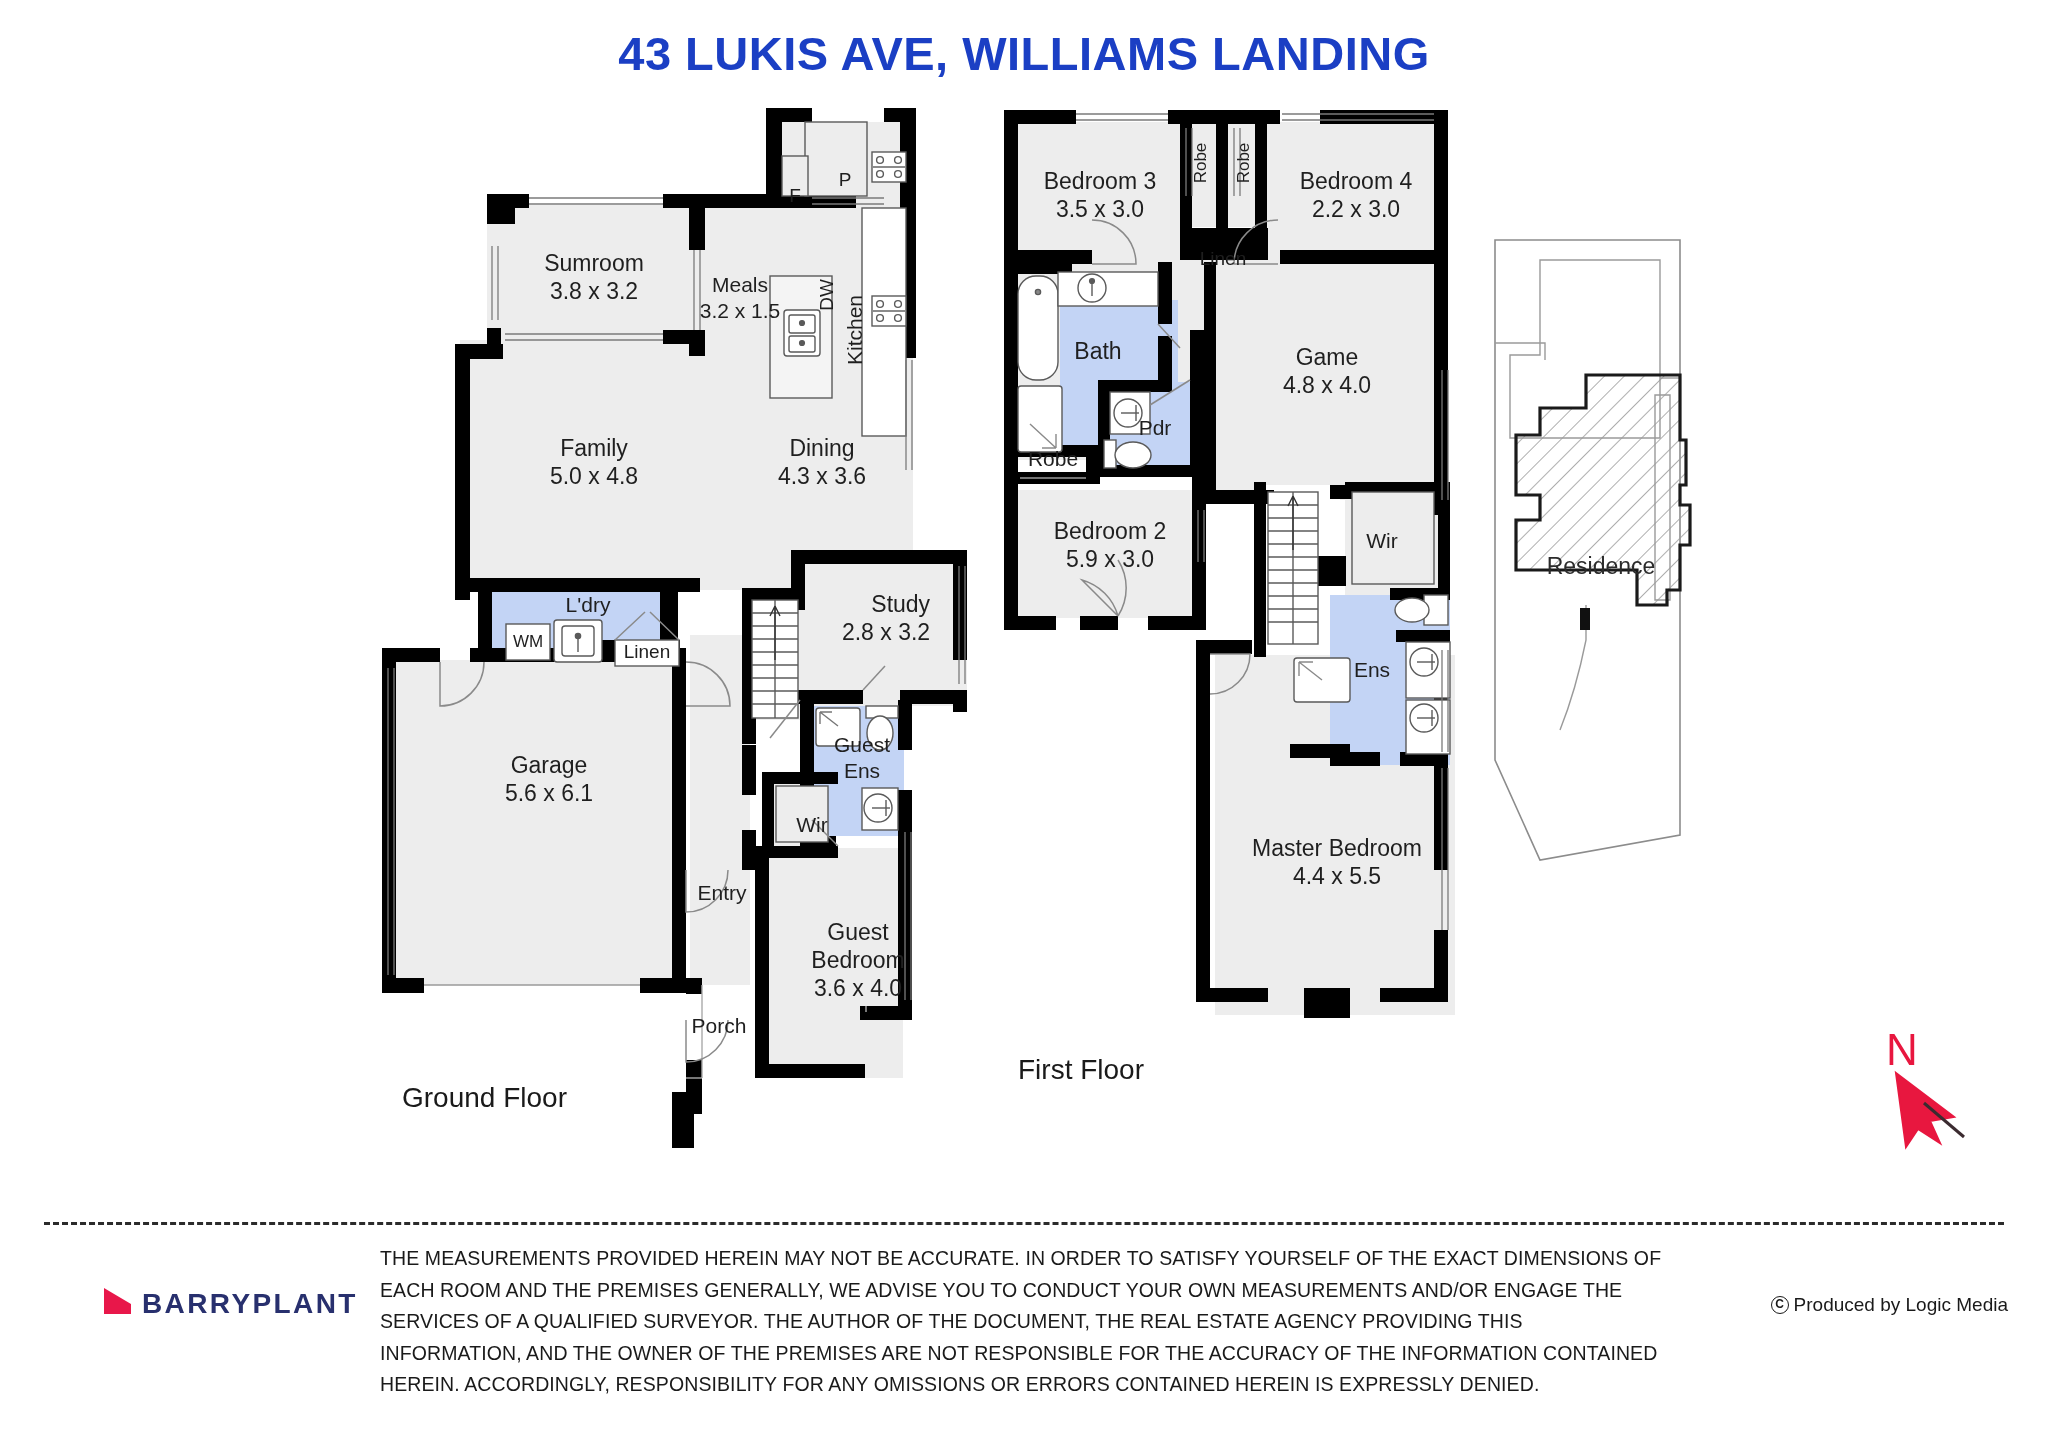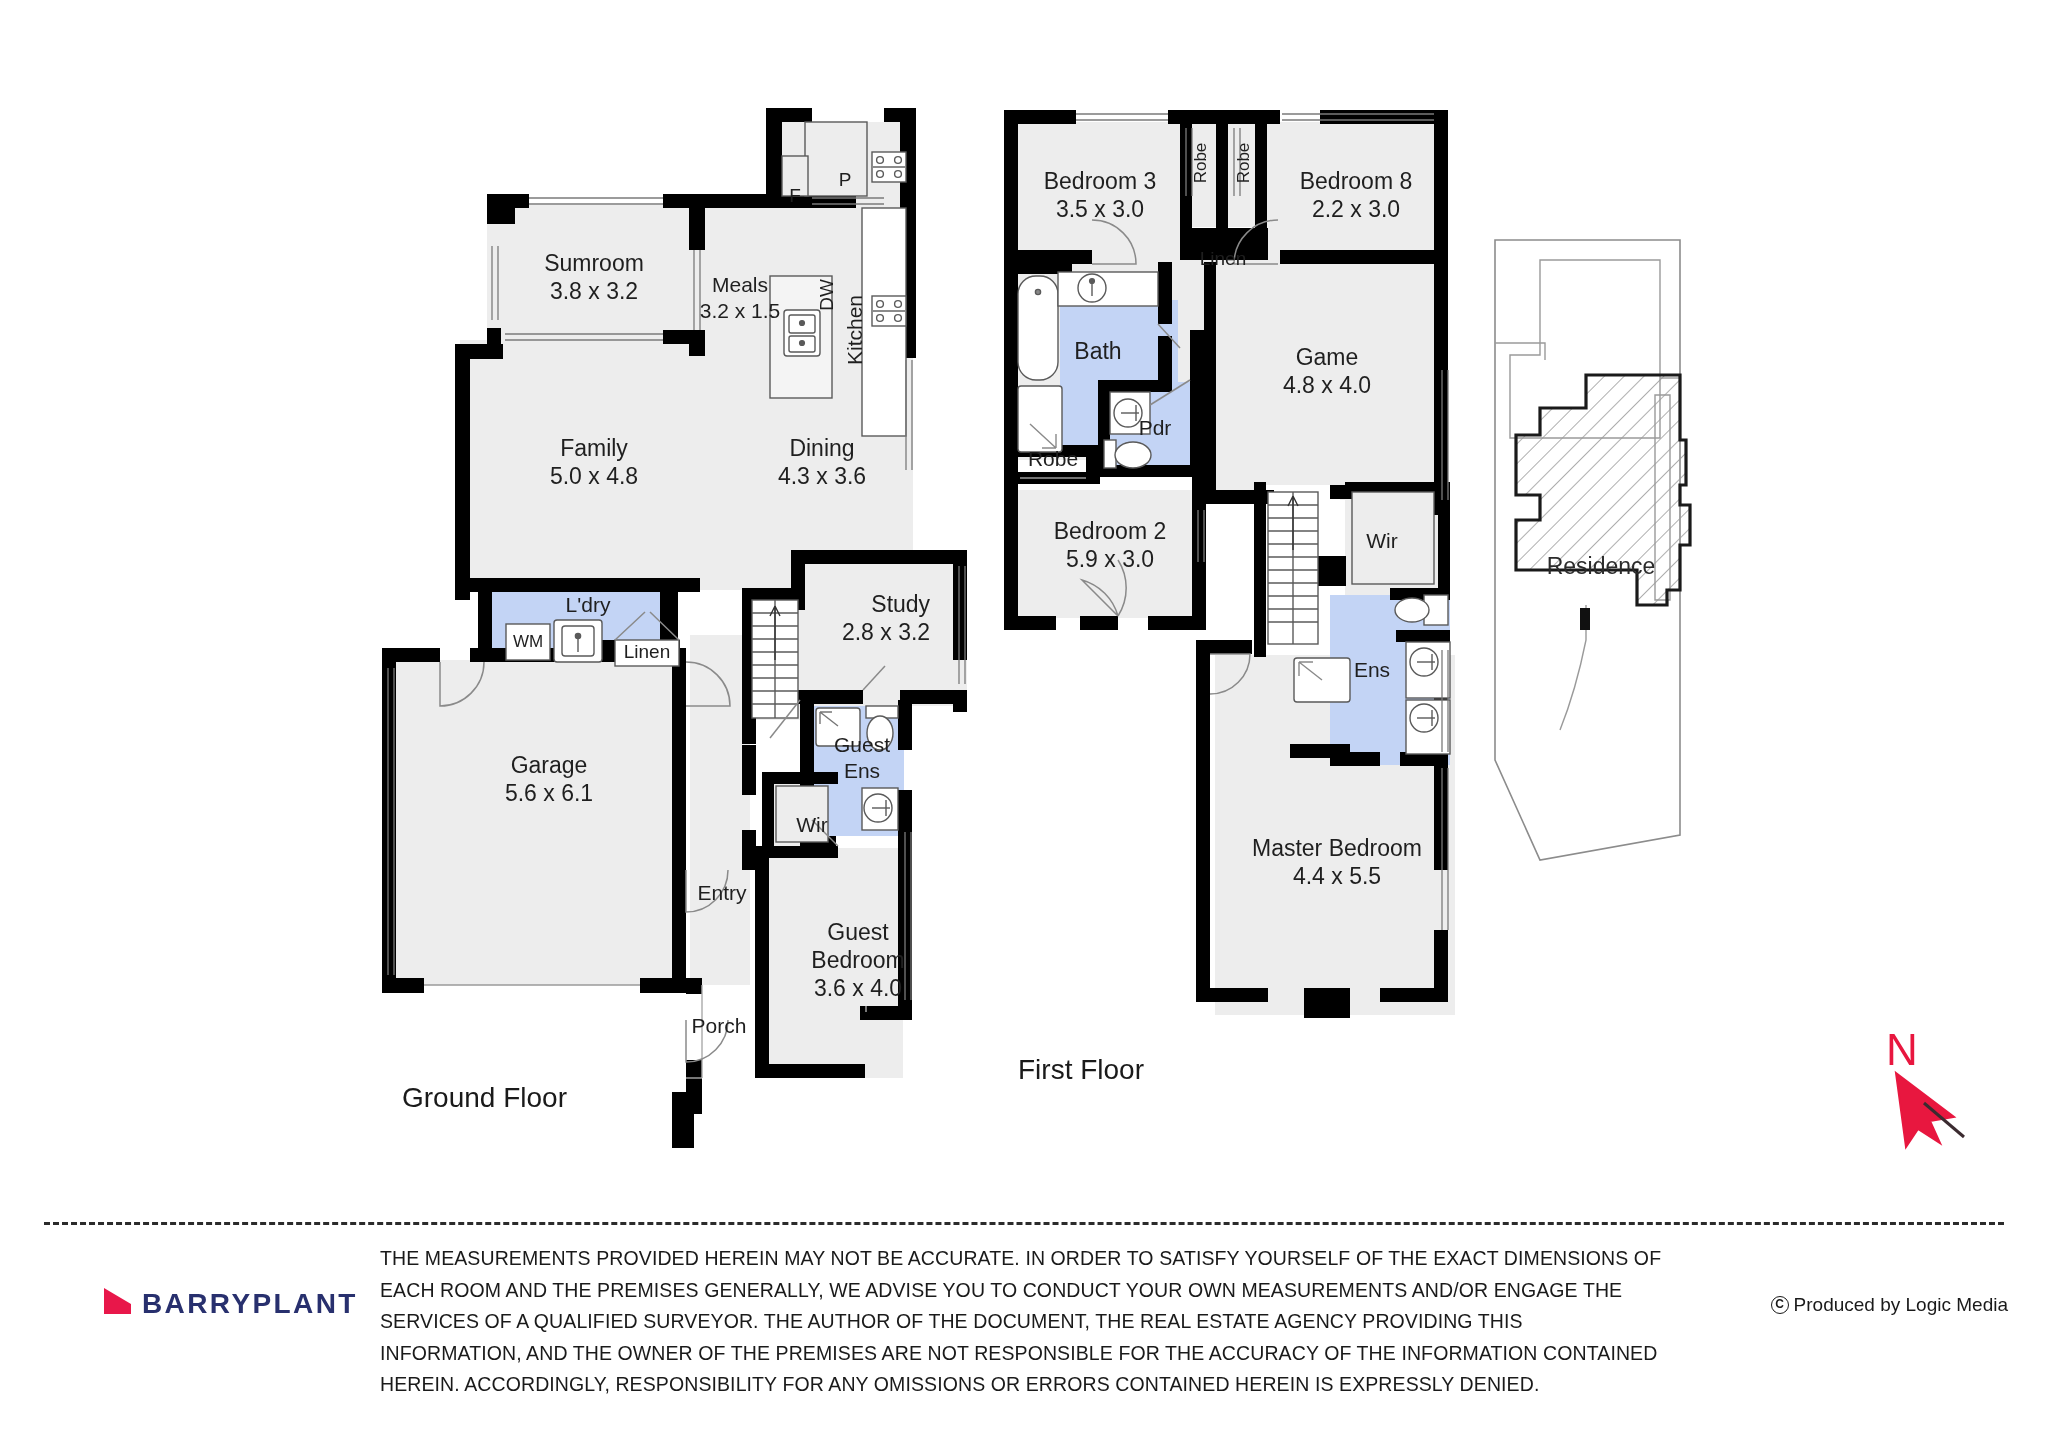--- a/index.html
+++ b/index.html
@@ -108,20 +108,21 @@
     font-size: 44px; color: #e8173f; font-weight: normal;
   }
   
   svg { display: block; }
 </style>
 </head>
 <body>
 
 <div id="page">
 
+  <div id="title">43 LUKIS AVE, WILLIAMS LANDING</div>
 
   <svg id="plan" viewBox="0 0 2048 1210" width="2048" height="1210">
 
     <defs>
       <pattern id="hatch" patternUnits="userSpaceOnUse" width="14" height="14" patternTransform="rotate(45)">
         <line x1="0" y1="0" x2="0" y2="14" stroke="#9a9a9a" stroke-width="1.6"></line>
       </pattern>
     </defs>
 
     <g>
@@ -640,21 +641,21 @@
 
   <div class="rlabel s-xs rot90" style="left:1201px; top:163px;">
     <span class="nm">Robe</span>
   </div>
 
   <div class="rlabel s-xs rot90" style="left:1244px; top:163px;">
     <span class="nm">Robe</span>
   </div>
 
   <div class="rlabel s-lg" style="left:1356px; top:195px;">
-    <span class="nm">Bedroom 8</span>
+    <span class="nm">Bedroom 4</span>
     <span class="dm">2.2 x 3.0</span>
   </div>
 
   <div class="rlabel s-sm" style="left:1223px; top:259px;">
     <span class="nm">Linen</span>
   </div>
 
   <div class="rlabel s-lg" style="left:1098px; top:351px;">
     <span class="nm">Bath</span>
   </div>

